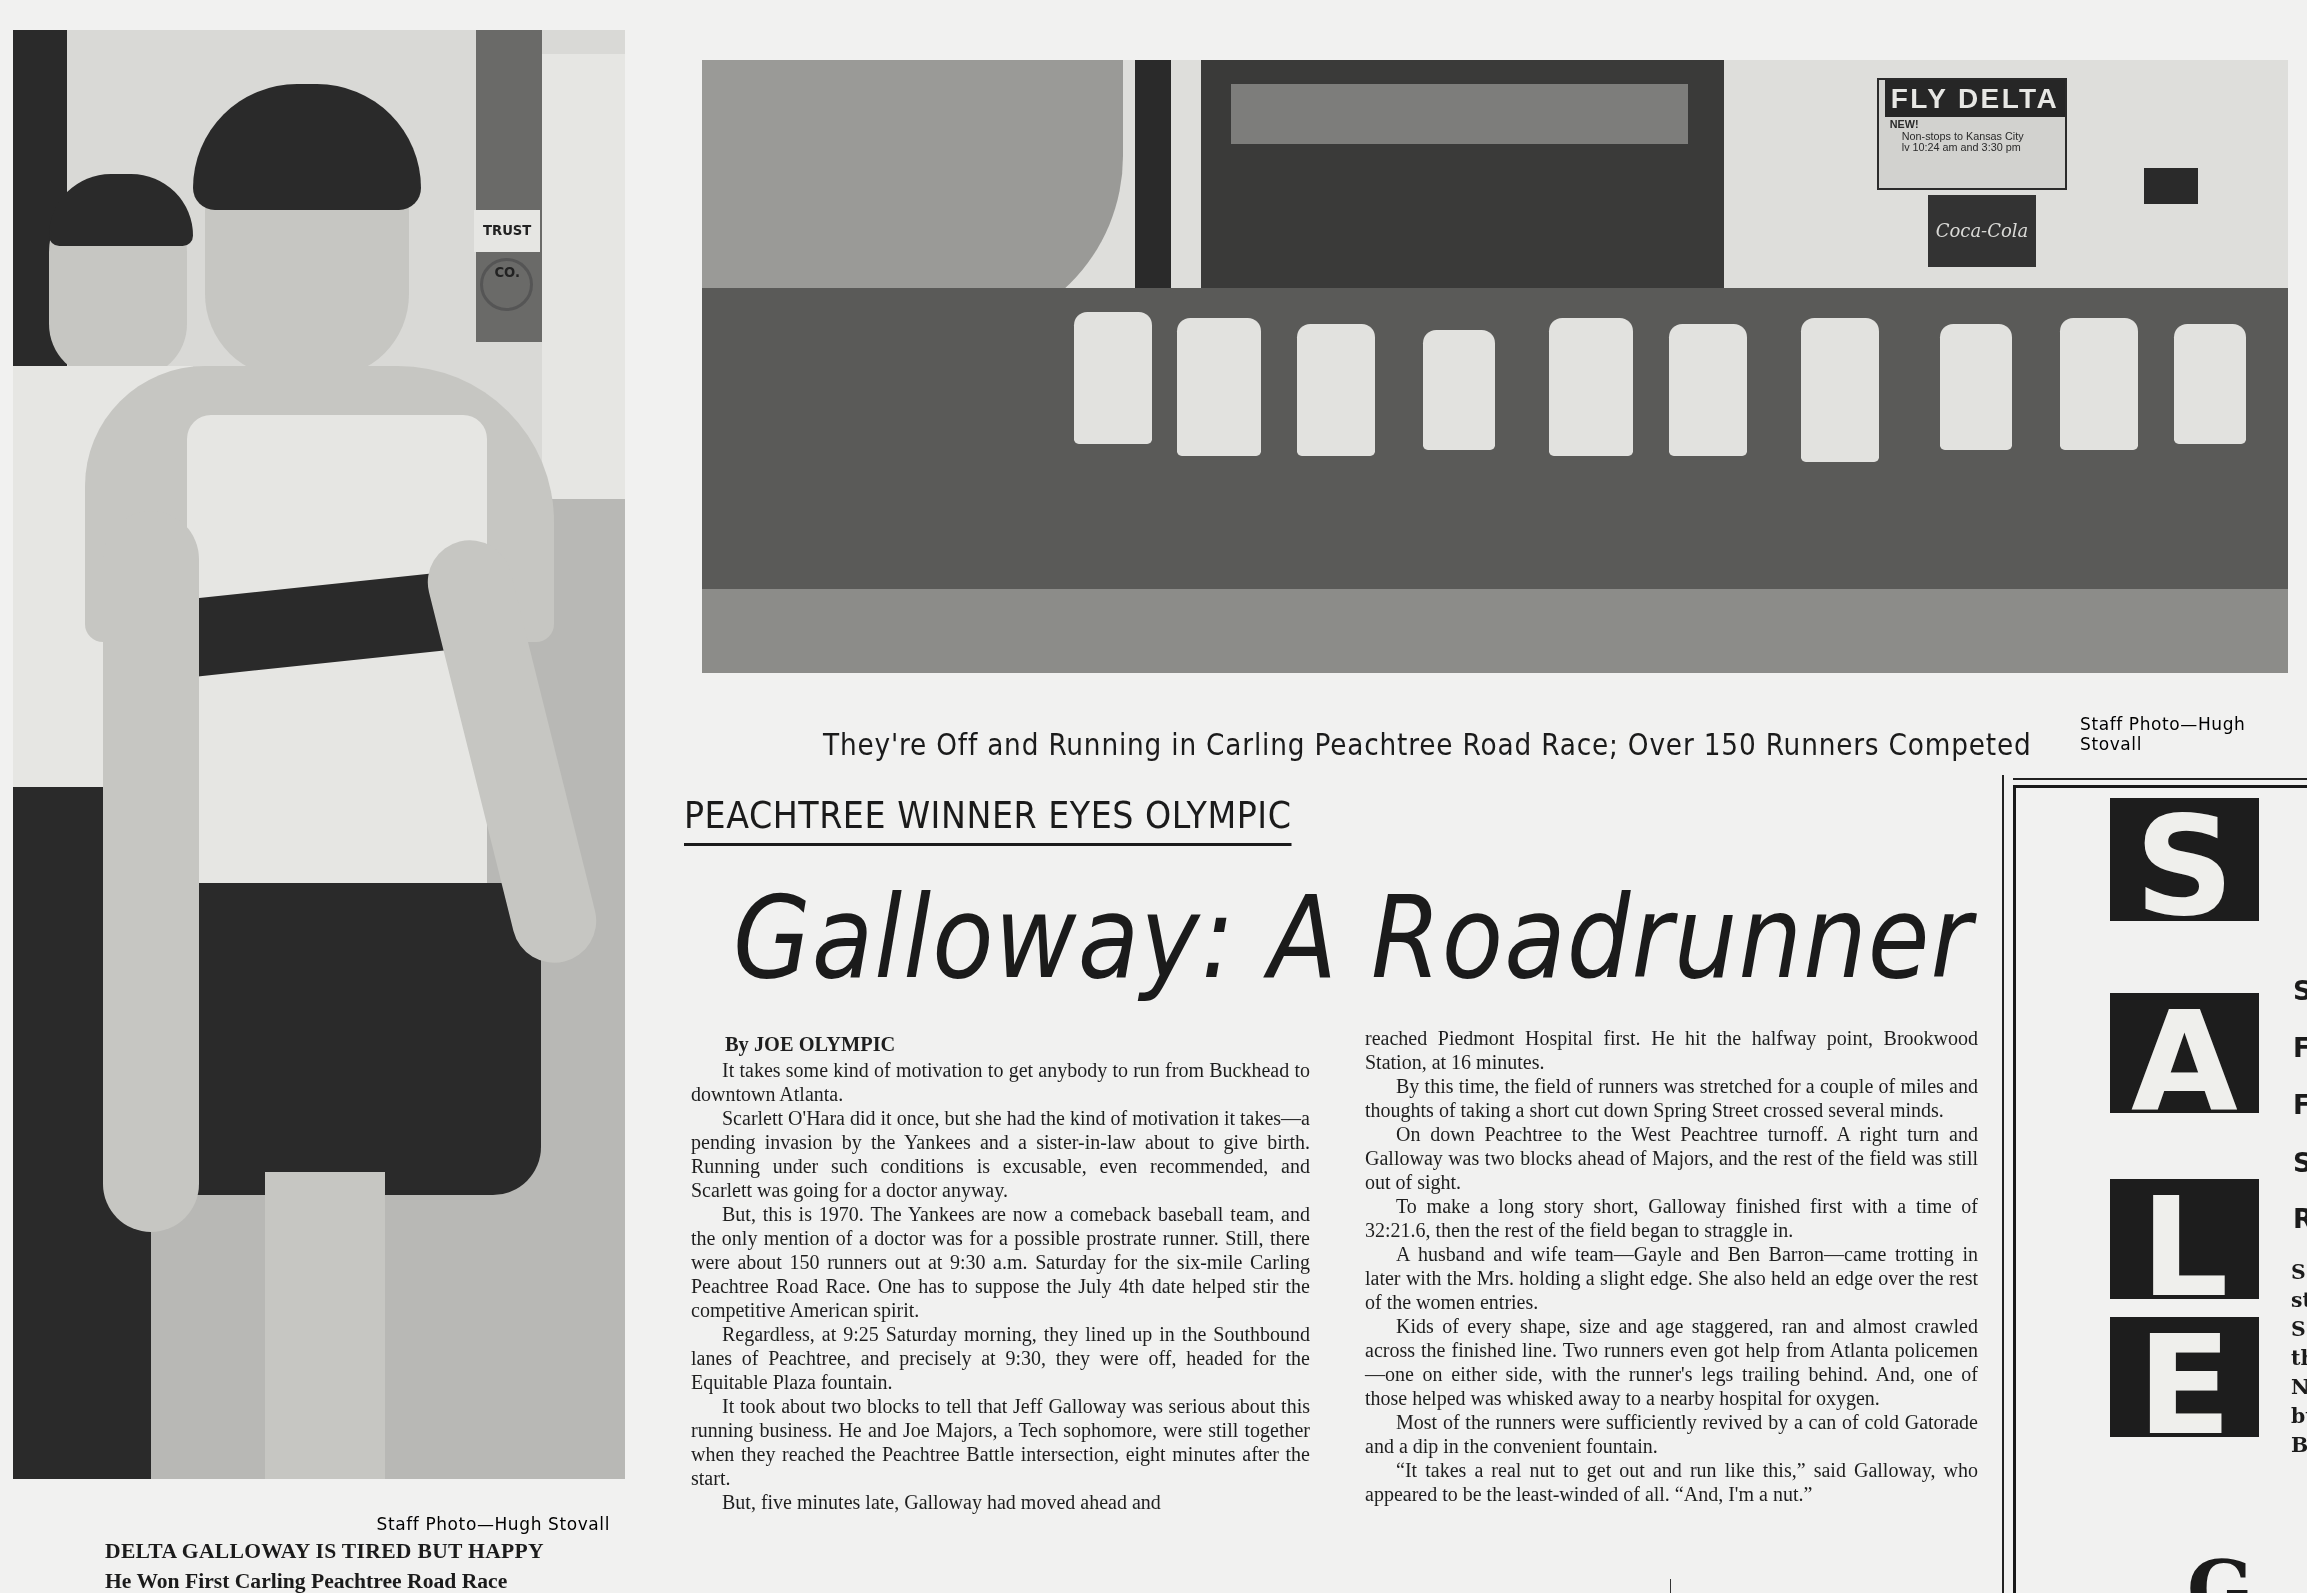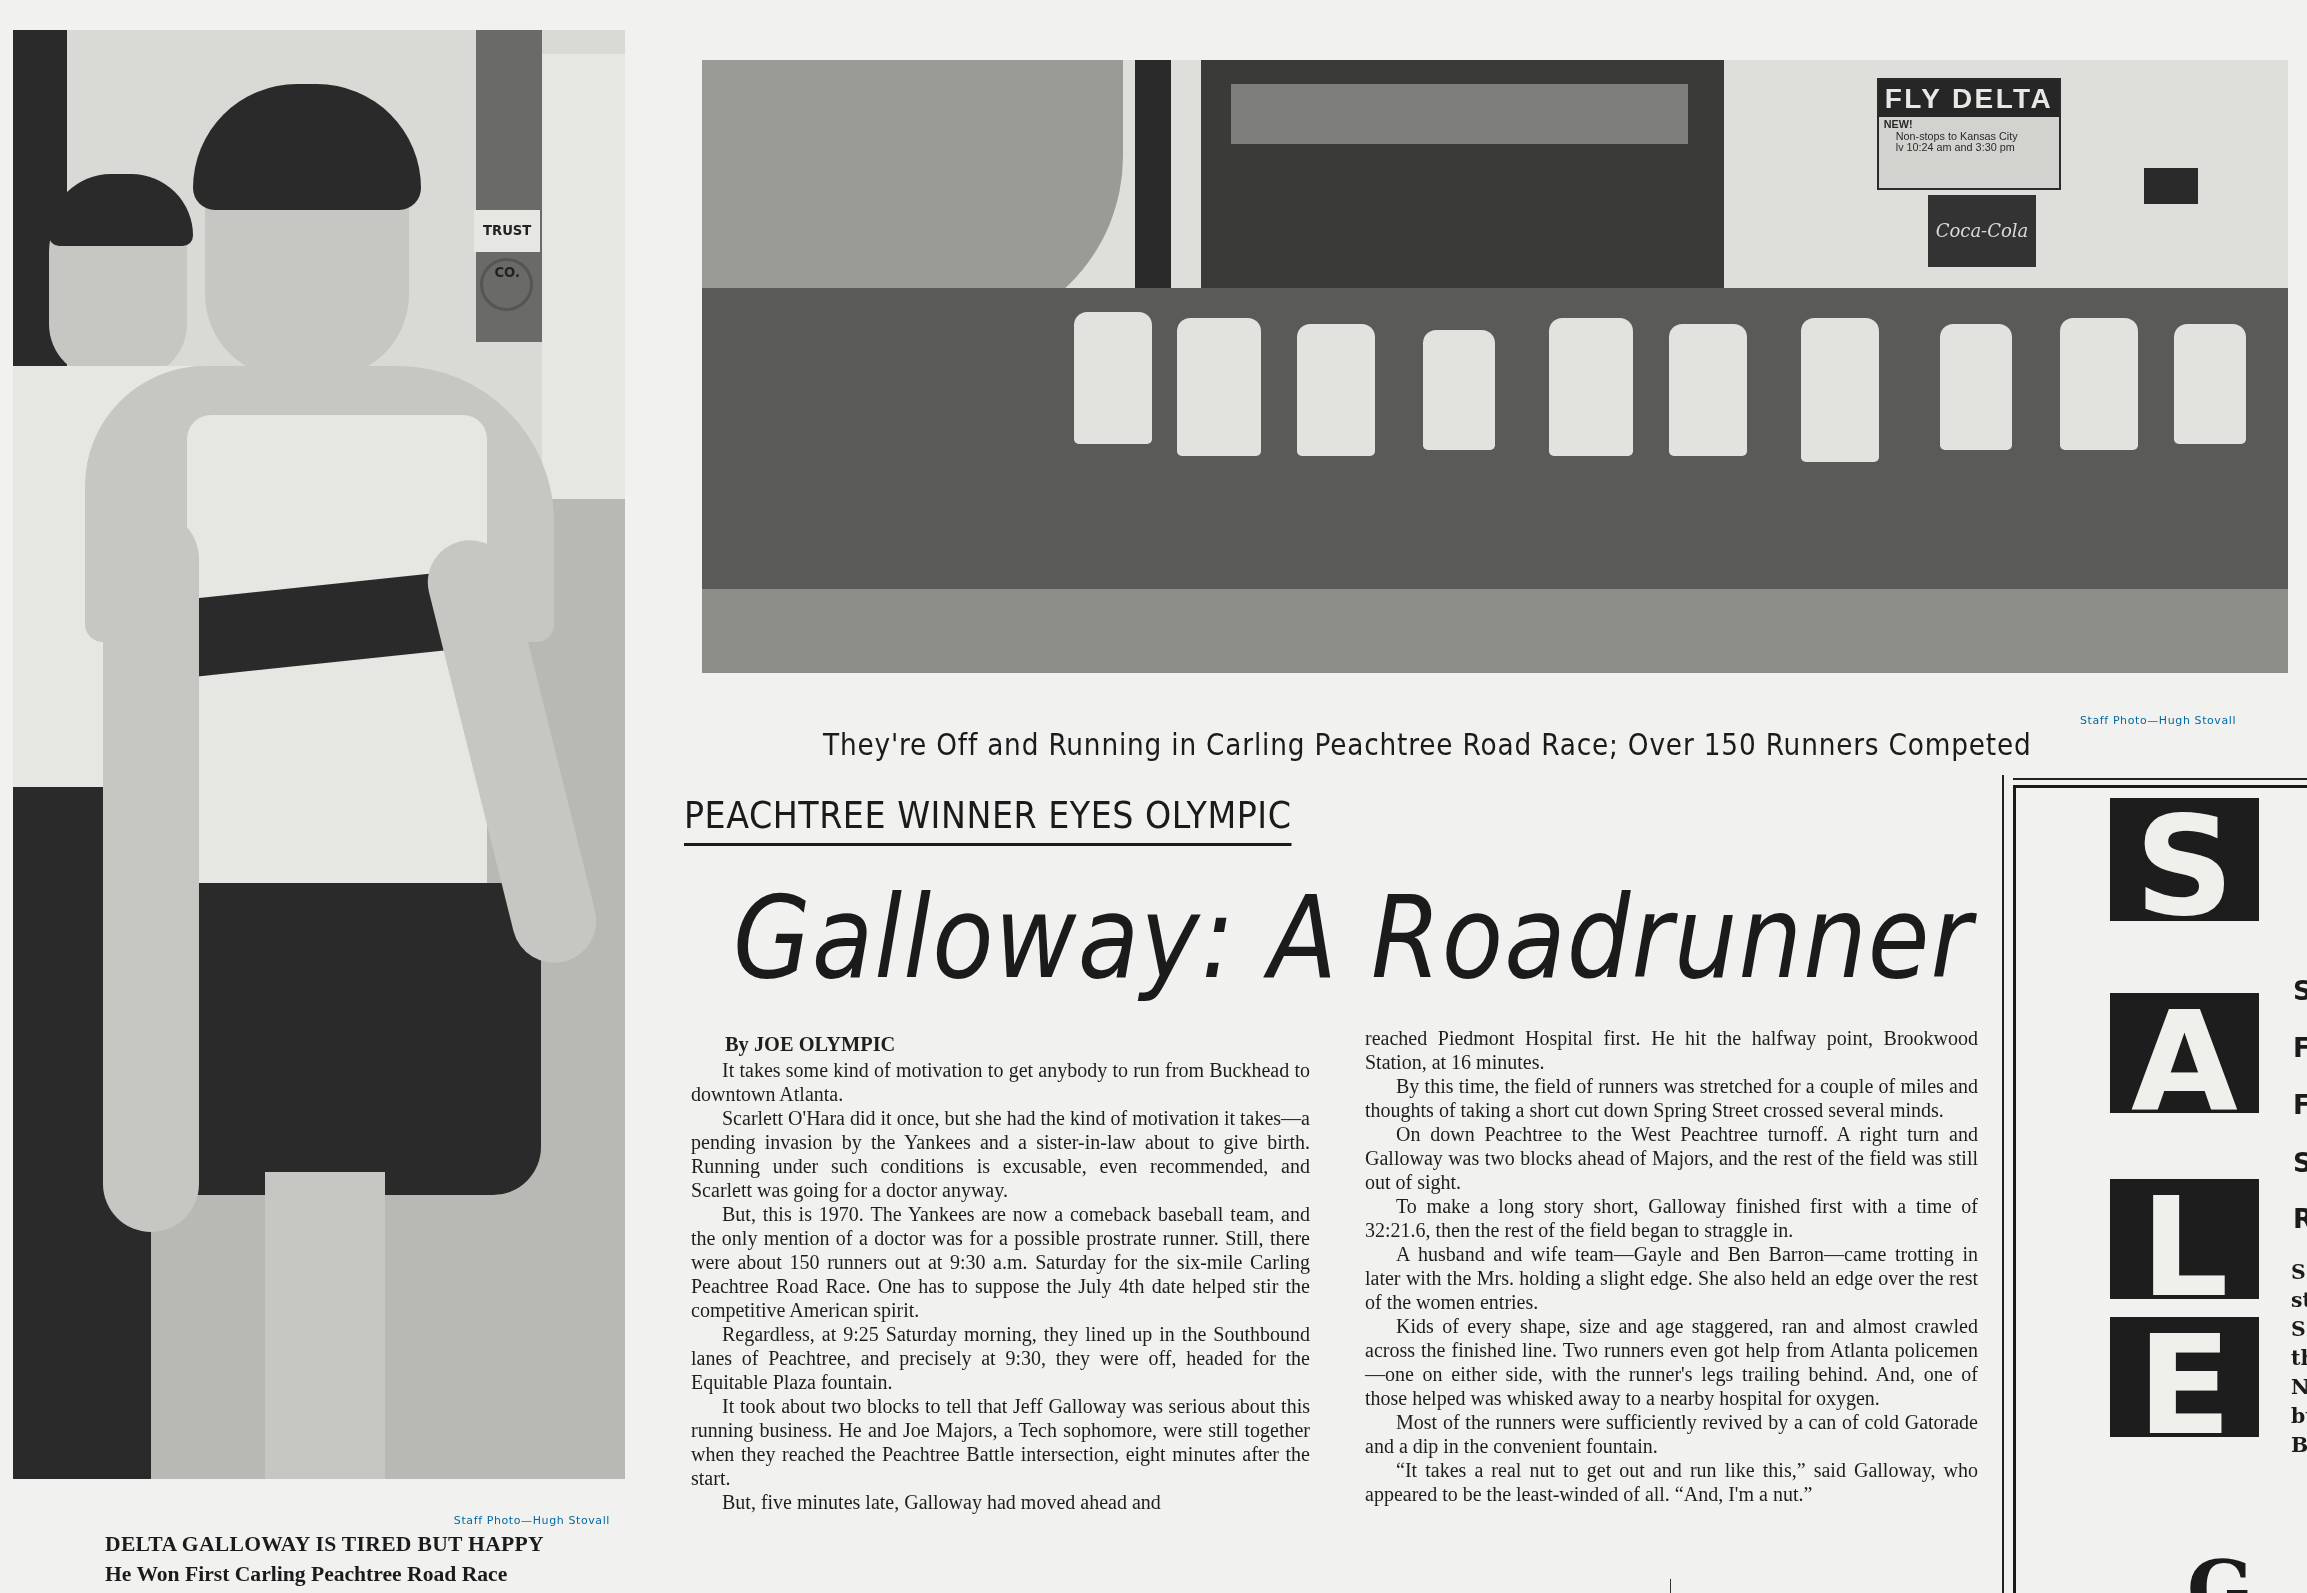--- a/index.html
+++ b/index.html
@@ -24,31 +24,31 @@
     .lp-mid { background: #6a6a68; }
     .lp-light { background: #e6e6e3; }
     .lp-skin { background: #c6c6c2; }
 
     
     #top-photo { left: 702px; top: 60px; width: 1586px; height: 613px; background-color: #a7a7a4; }
     .tp-sky { background: #dededb; }
     .tp-bldg { background: #3a3a39; }
     .tp-road { background: #8c8c89; }
     .tp-crowd { background: #5a5a58; }
-    .billboard { background: #d2d2cf; border: 2.4px solid #2b2b2b; }
+    .billboard { background: #d2d2cf; border: 2.4px solid #2b2b2b; padding-left: 6px; }
     .billboard-head {
       background: #262626; color: #e7e7e4; font-family: "Liberation Sans", sans-serif;
       font-weight: bold; letter-spacing: 2.4px; text-align: center;
     }
     .billboard-sub {
       font-family: "Liberation Sans", sans-serif; color: #2a2a2a; line-height: 1.05;
     }
     .coke { background: #333; color: #d9d9d6; font-family: "DejaVu Serif", serif; font-style: italic; text-align: center; }
     .runner { position: absolute; background: #e2e2df; border-radius: 13.2px 13.2px 4.8px 4.8px; }
-    .credit { font-family: "DejaVu Sans", sans-serif; font-size: 11px; letter-spacing: 0.6px; color: #0369a1; }
+    .credit { font-family: "DejaVu Sans", sans-serif; font-size: 17px; letter-spacing: 0.6px; color: #000000; }
     .photo-caption {
       left: 823px; top: 727px; font-family: "DejaVu Sans", sans-serif;
       font-size: 30px; letter-spacing: 0.9px; transform: scaleX(0.88); transform-origin: left top;
       white-space: nowrap;
     }
     .kicker {
       left: 684px; top: 794px; font-family: "DejaVu Sans", sans-serif; font-size: 37px;
       letter-spacing: 0.6px; white-space: nowrap; transform: scaleX(0.9); transform-origin: left top;
       padding-bottom: 6px; border-bottom: 3px solid #1b1b1b;
     }

